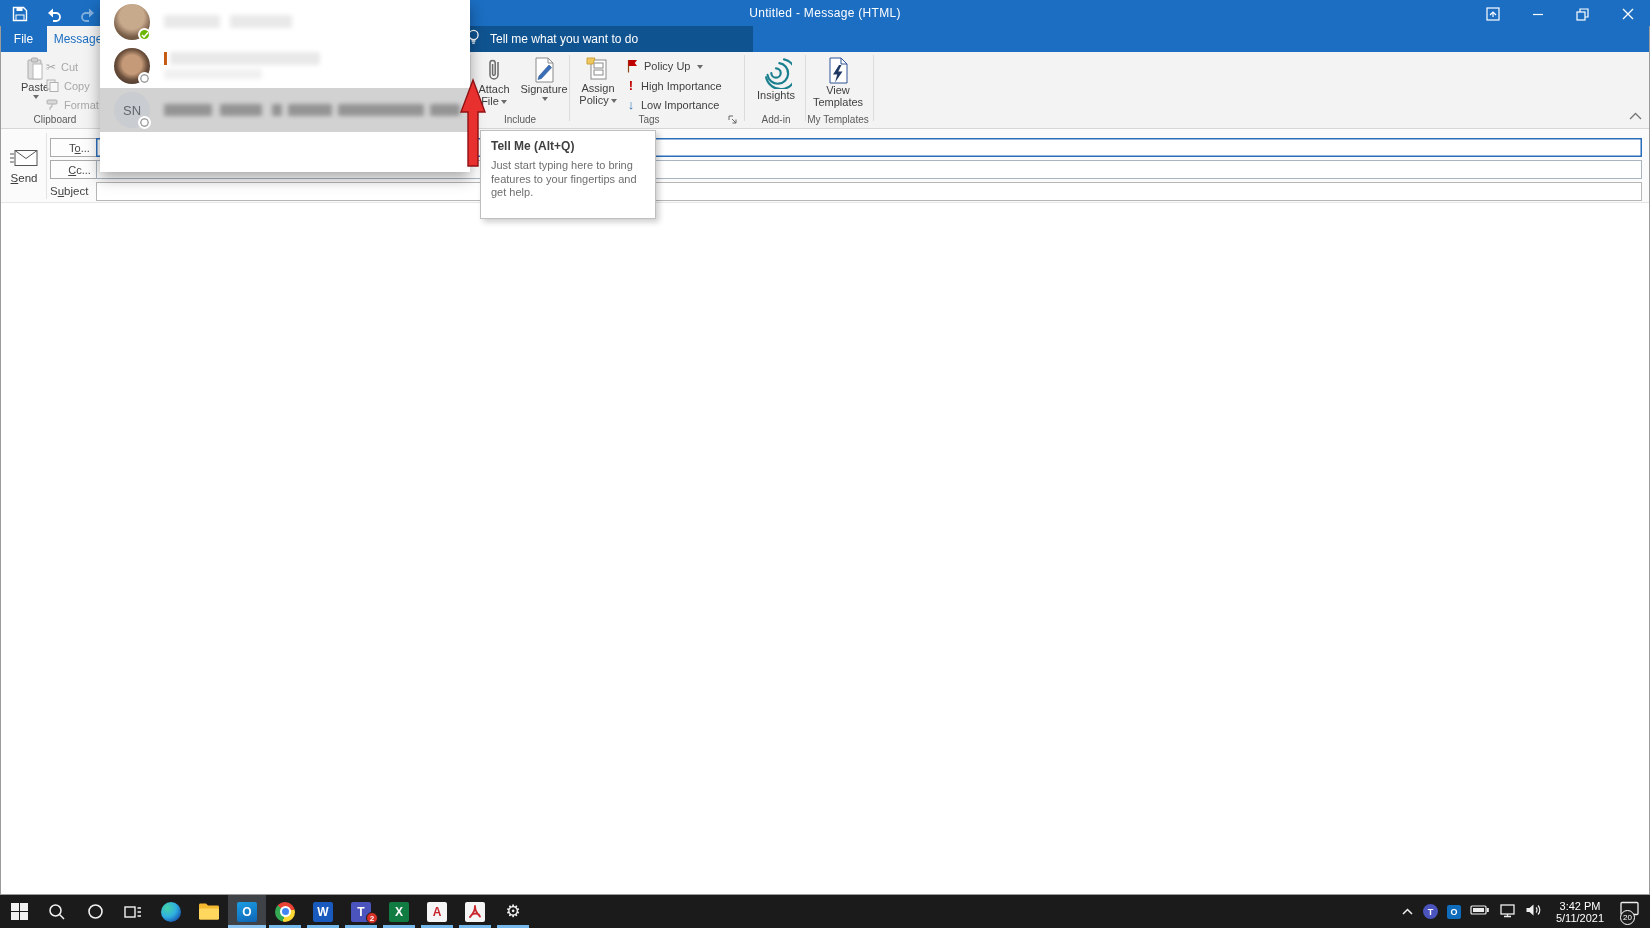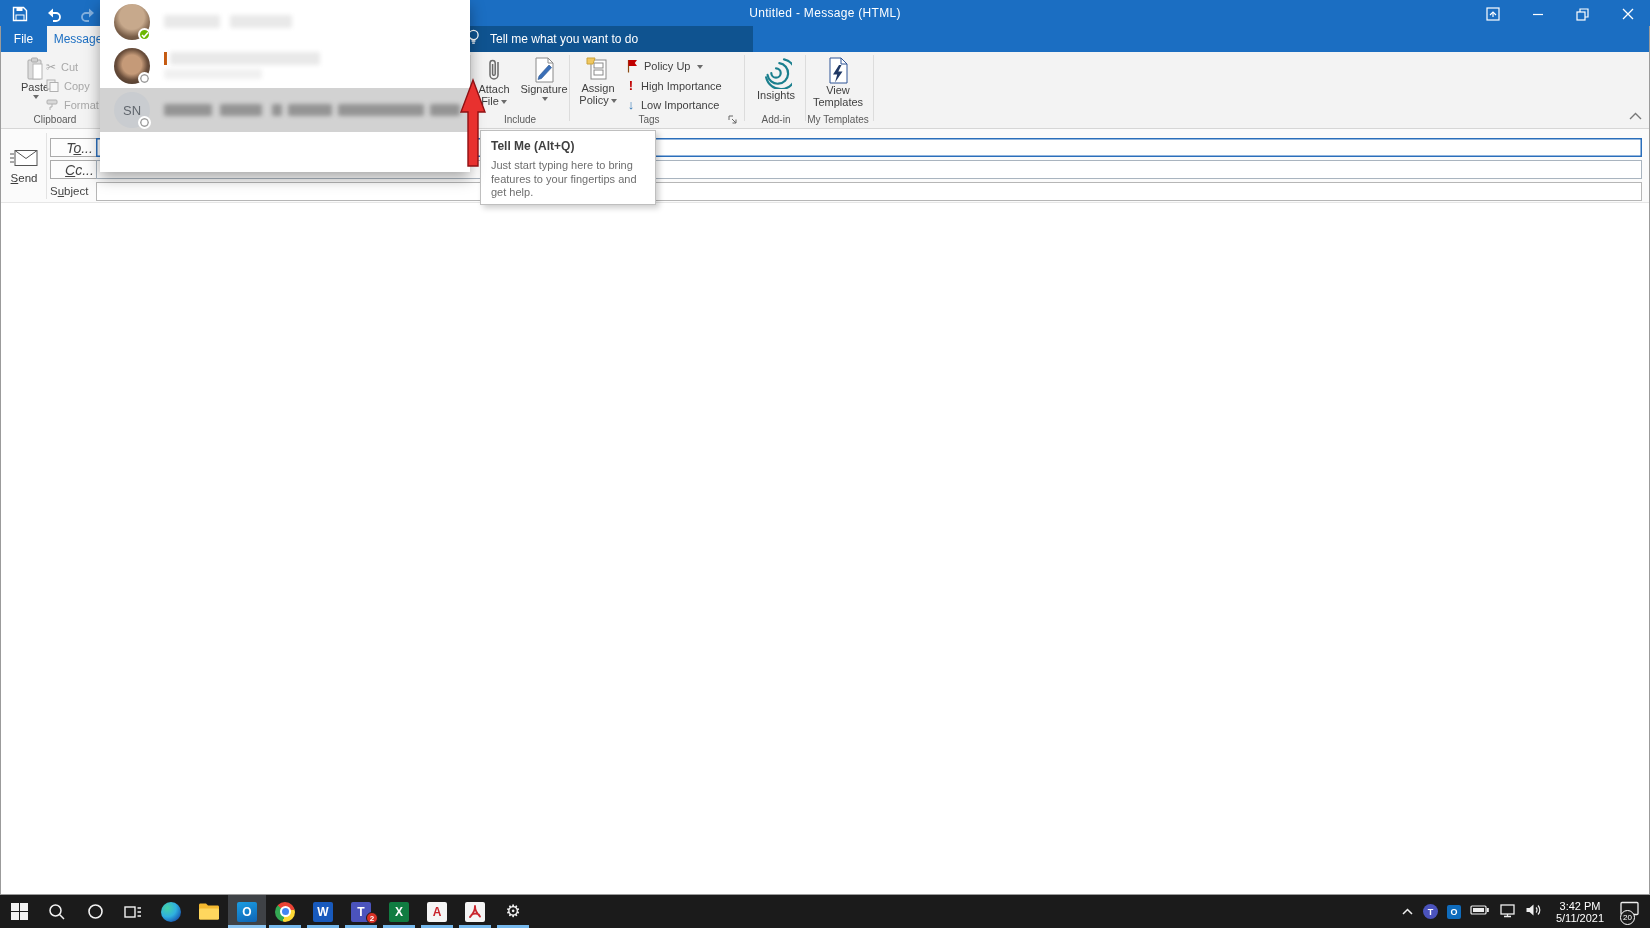--- a/index.html
+++ b/index.html
@@ -36,30 +36,30 @@
   .avatar{position:absolute;left:14px;top:4px;width:36px;height:36px;border-radius:50%;}
   .av1{background:radial-gradient(circle at 50% 36%,#c7a98c 0 42%,#7a5f49 68%,#54412f 100%);}
   .av2{background:radial-gradient(circle at 50% 46%,#c59a78 0 36%,#6b4f3c 58%,#2c211b 100%);}
   .av3{background:#c9ccd0;display:flex;align-items:center;justify-content:center;color:#61676e;font-size:13px;}
   .badge{position:absolute;left:38px;top:28px;width:13px;height:13px;border-radius:50%;border:2px solid #fff;}
   .badge.green{background:#6bb700;display:flex;align-items:center;justify-content:center;}
   .badge.hollow{background:#fff;border:2px solid #fff;box-shadow:inset 0 0 0 1.5px #9e9e9e;}
   .blur{display:inline-block;height:13px;border-radius:2px;background:#e9e9e9;filter:blur(2px);vertical-align:middle;}
   .blurdark{background:#949494;height:12px;}
   
-  .tooltip{left:480px;top:130px;width:176px;background:#fff;border:1px solid #bfbfbf;box-shadow:3px 3px 6px rgba(0,0,0,.2);padding:8px 10px 4px;z-index:40;}
+  .tooltip{left:480px;top:130px;width:176px;background:#fff;border:1px solid #bfbfbf;box-shadow:3px 3px 6px rgba(0,0,0,.2);padding:8px 10px 18px;z-index:40;}
   .tooltip .tt-title{font-size:12px;font-weight:bold;color:#3f3f3f;margin-bottom:6px;}
   .tooltip .tt-body{font-size:11px;color:#6e6e6e;line-height:13.5px;}
   
   .arrow{left:459px;top:78px;z-index:60;}
   
   .compose{left:0;top:129px;width:1650px;height:74px;background:#fbfbfb;border-bottom:1px solid #e6e6e6;}
   .sendbtn{position:absolute;left:4px;top:5px;width:40px;height:64px;display:flex;flex-direction:column;align-items:center;justify-content:center;gap:3px;font-size:11.5px;color:#3b3b3b;}
   .vline{position:absolute;left:46px;top:4px;width:1px;height:66px;background:#e3e3e3;}
-  .fldbtn{position:absolute;left:50px;width:59px;height:19px;border:1px solid #ababab;background:#fdfdfd;display:flex;align-items:center;justify-content:center;font-size:14px;color:#444;font-style:italic;}
+  .fldbtn{position:absolute;left:50px;width:59px;height:19px;border:1px solid #ababab;background:#fdfdfd;display:flex;align-items:center;justify-content:center;font-size:11px;color:#444;}
   .field{position:absolute;left:96px;width:1546px;height:19px;background:#fff;border:1px solid #a9b4bf;font-size:12.5px;display:flex;align-items:center;padding:0 4px;}
   .field.focus{border:1px solid #2a6ebb;box-shadow:inset 0 0 0 .5px #2a6ebb;}
   .caret-line{display:inline-block;width:1px;height:14px;background:#000;margin-left:1px;}
   .subj-label{position:absolute;left:50px;top:0;font-size:11.5px;color:#444;}
   
   .mailbody{left:0;top:203px;width:1650px;height:692px;background:#fff;}
   .frame{left:0;top:26px;width:1650px;height:869px;border-left:1px solid #9b9b9b;border-right:1px solid #9b9b9b;border-bottom:1px solid #9b9b9b;pointer-events:none;z-index:30;}
   
   .taskbar{left:0;top:895px;width:1650px;height:33px;background:#1b1b1b;z-index:100;display:flex;}
   .tcell{position:relative;width:38px;height:33px;display:flex;align-items:center;justify-content:center;}

